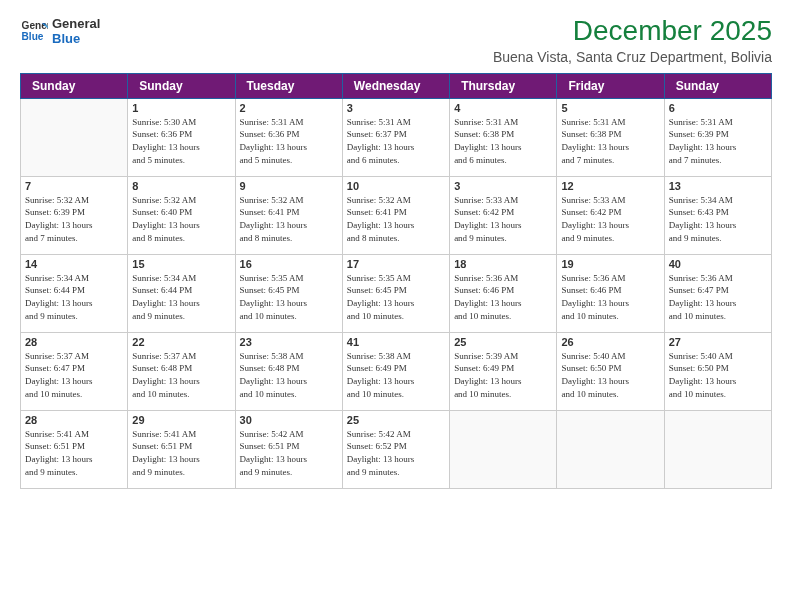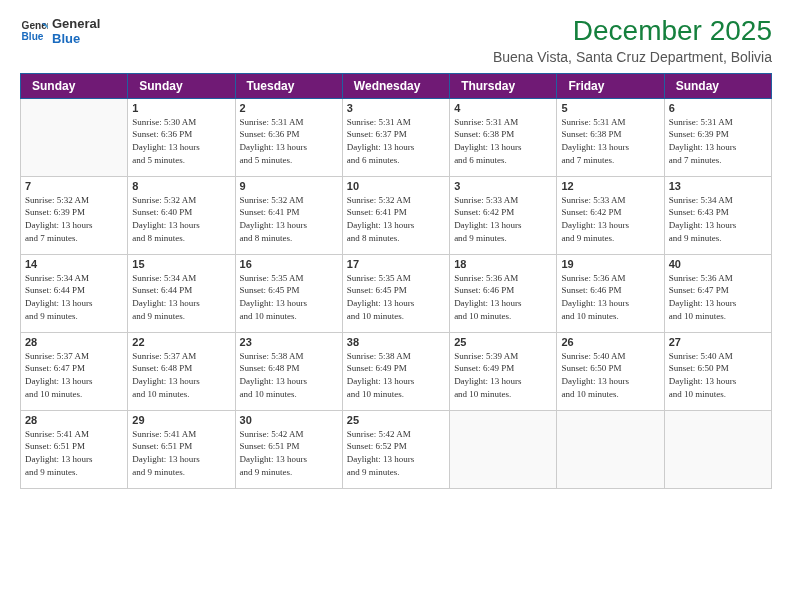--- a/index.html
+++ b/index.html
@@ -215,21 +215,21 @@
           </td>
           <td>
             <span class="day-num">22</span>
             <div class="day-info">Sunrise: 5:37 AM<br>Sunset: 6:48 PM<br>Daylight: 13 hours<br>and 10 minutes.</div>
           </td>
           <td>
             <span class="day-num">23</span>
             <div class="day-info">Sunrise: 5:38 AM<br>Sunset: 6:48 PM<br>Daylight: 13 hours<br>and 10 minutes.</div>
           </td>
           <td>
-            <span class="day-num">38</span>
+            <span class="day-num">41</span>
             <div class="day-info">Sunrise: 5:38 AM<br>Sunset: 6:49 PM<br>Daylight: 13 hours<br>and 10 minutes.</div>
           </td>
           <td>
             <span class="day-num">25</span>
             <div class="day-info">Sunrise: 5:39 AM<br>Sunset: 6:49 PM<br>Daylight: 13 hours<br>and 10 minutes.</div>
           </td>
           <td>
             <span class="day-num">26</span>
             <div class="day-info">Sunrise: 5:40 AM<br>Sunset: 6:50 PM<br>Daylight: 13 hours<br>and 10 minutes.</div>
           </td>

